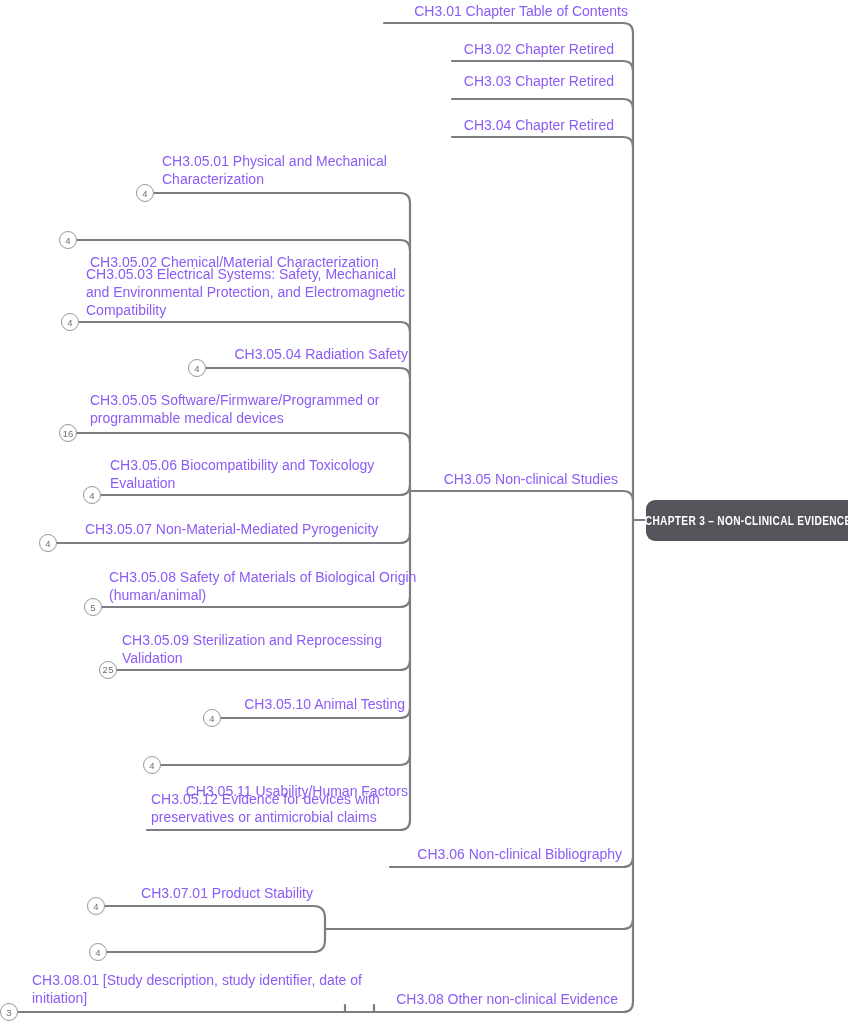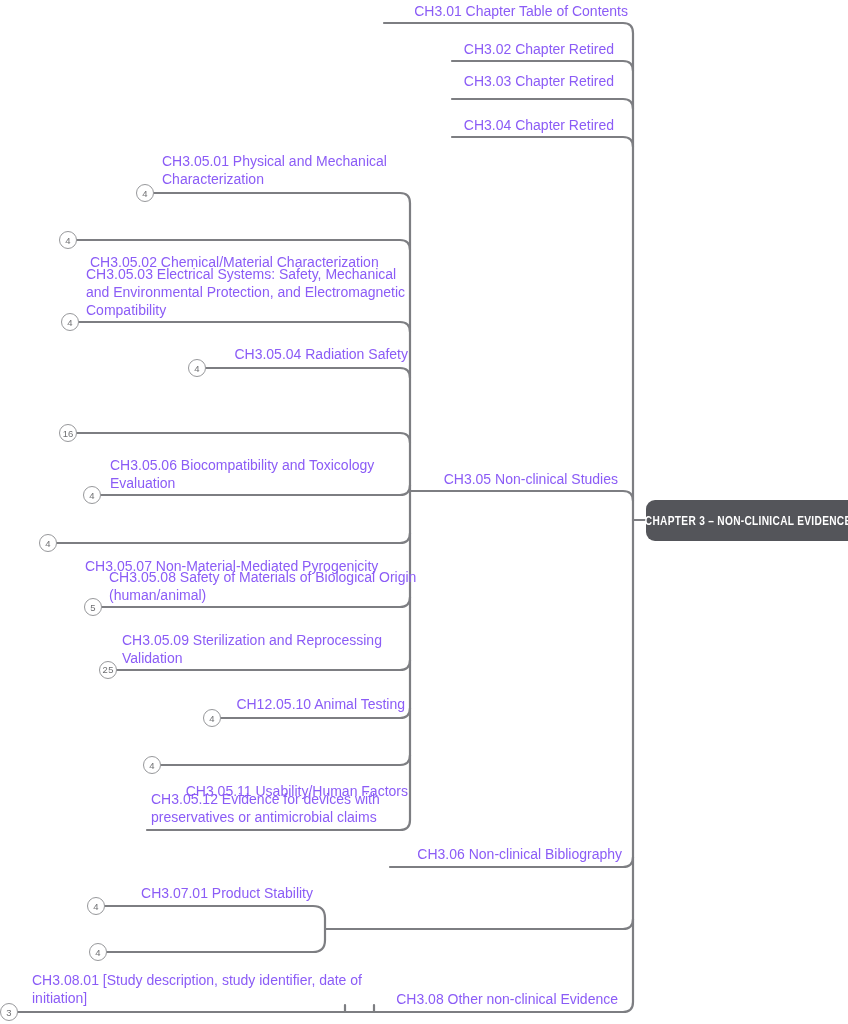--- a/index.html
+++ b/index.html
@@ -77,25 +77,26 @@
   <div class="lbl al-r" style="left:314px;top:72px;width:300px;">CH3.03 Chapter Retired</div>
   <div class="lbl al-r" style="left:314px;top:116px;width:300px;">CH3.04 Chapter Retired</div>
   <div class="lbl al-r" style="left:318px;top:470px;width:300px;">CH3.05 Non-clinical Studies</div>
   <div class="lbl al-r" style="left:322px;top:845px;width:300px;">CH3.06 Non-clinical Bibliography</div>
   <div class="lbl al-r" style="left:318px;top:990px;width:300px;">CH3.08 Other non-clinical Evidence</div>
 
   <div class="lbl" style="left:162px;top:152px;width:248px;">CH3.05.01 Physical and Mechanical Characterization</div>
   <div class="lbl" style="left:90px;top:217px;width:330px;margin-top:36px;">CH3.05.02 Chemical/Material Characterization</div>
   <div class="lbl" style="left:86px;top:265px;width:330px;">CH3.05.03 Electrical Systems: Safety, Mechanical and Environmental Protection, and Electromagnetic Compatibility</div>
   <div class="lbl al-r" style="left:108px;top:345px;width:300px;">CH3.05.04 Radiation Safety</div>
+  <div class="lbl" style="left:90px;top:391px;width:310px;">CH3.05.05 Software/Firmware/Programmed or programmable medical devices</div>
   <div class="lbl" style="left:110px;top:456px;width:302px;">CH3.05.06 Biocompatibility and Toxicology Evaluation</div>
-  <div class="lbl" style="left:85px;top:520px;width:330px;margin-top:37px;">CH3.05.07 Non-Material-Mediated Pyrogenicity</div>
+  <div class="lbl" style="left:85px;top:520px;width:330px;">CH3.05.07 Non-Material-Mediated Pyrogenicity</div>
   <div class="lbl" style="left:109px;top:568px;width:322px;">CH3.05.08 Safety of Materials of Biological Origin (human/animal)</div>
   <div class="lbl" style="left:122px;top:631px;width:300px;">CH3.05.09 Sterilization and Reprocessing Validation</div>
-  <div class="lbl al-r" style="left:105px;top:695px;width:300px;">CH12.05.10 Animal Testing</div>
+  <div class="lbl al-r" style="left:105px;top:695px;width:300px;">CH3.05.10 Animal Testing</div>
   <div class="lbl al-r" style="left:108px;top:782px;width:300px;">CH3.05.11 Usability/Human Factors</div>
   <div class="lbl al-c" style="left:151px;top:790px;width:272px;">CH3.05.12 Evidence for devices with preservatives or antimicrobial claims</div>
 
   <div class="lbl al-r" style="left:13px;top:884px;width:300px;">CH3.07.01 Product Stability</div>
 
   <div class="lbl" style="left:32px;top:971px;width:352px;">CH3.08.01 [Study description, study identifier, date of initiation]</div>
 
   <div class="badge" style="left:136px;top:184px;">4</div>
   <div class="badge" style="left:59px;top:231px;">4</div>
   <div class="badge" style="left:61px;top:313px;">4</div>

